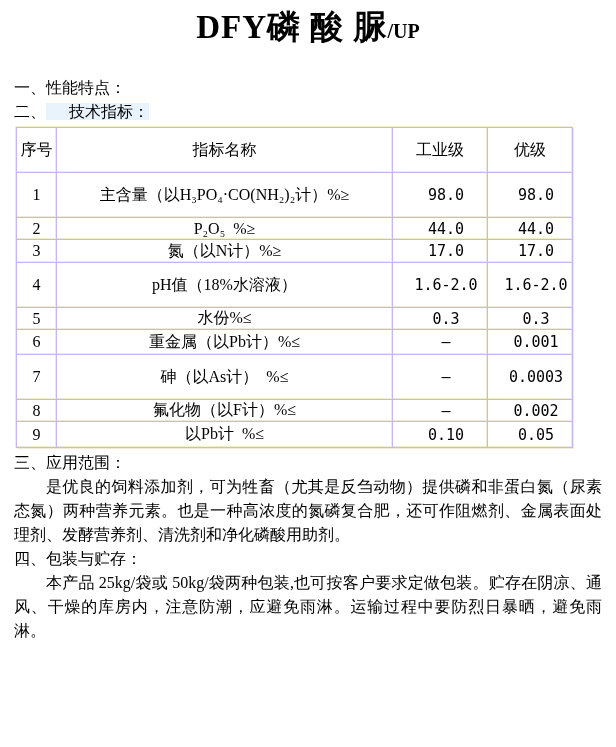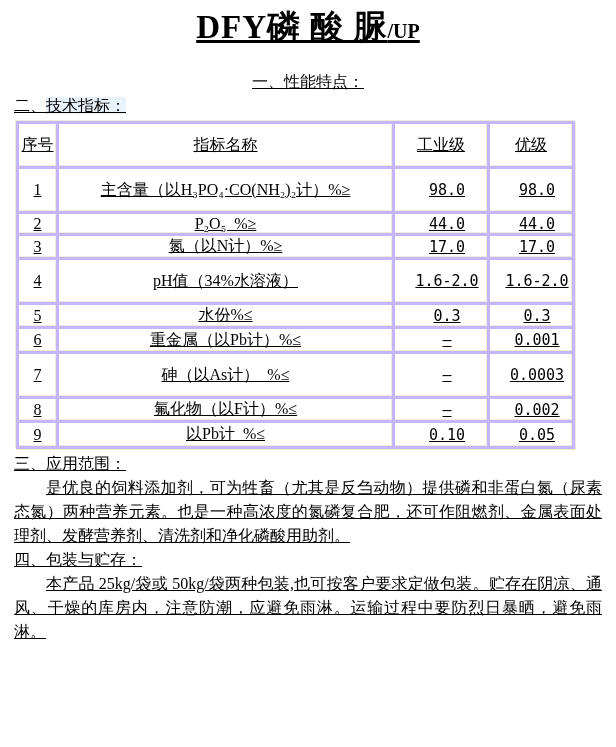--- a/index.html
+++ b/index.html
@@ -2,21 +2,21 @@
 <html><head>
 <meta charset="utf-8">
 <style>
   html, body { margin: 0; padding: 0; }
   body {
     width: 616px; height: 747px;
     background: #ffffff; color: #000000;
     font-family: "Liberation Serif", "DejaVu Serif", serif;
     overflow: hidden;
   }
-  .page { padding: 0 14px; box-sizing: border-box; width: 616px; height: 747px; text-decoration: underline; }
+  .page { padding: 0 14px; box-sizing: border-box; width: 616px; height: 747px; }
 
   
   .title {
     margin: 0; padding-top: 6px;
     text-align: center;
     font-size: 33px; line-height: 42px; font-weight: bold;
     letter-spacing: 1px;
     white-space: pre;
   }
   .title .suffix { font-size: 20px; font-weight: bold; letter-spacing: 0; }
@@ -27,41 +27,41 @@
     font-family: "DejaVu Sans Mono", "Liberation Mono", monospace;
     font-size: 14px; line-height: 18px; font-weight: bold;
     white-space: pre-wrap;
   }
 
   
   .sec-heading {
     font-size: 16px; line-height: 24px;
     white-space: pre-wrap;
   }
-  .sec-heading.mt { margin-top: 18px; text-align: center; }
+  .sec-heading.mt { margin-top: 24px; }
   .sec-body {
     font-size: 16px; line-height: 24px;
     text-indent: 2em;
     white-space: pre-wrap;
     text-align: justify;
   }
-  .hl { background: #e9f3fc; }
+  .hl { background: #e9f3fc; padding-left: 23px; }
 
   
   table.spec {
     border-collapse: collapse;
     table-layout: fixed;
     width: 556px;
     margin: 3px 0 3px 2px;
     background: #ffffff;
     box-shadow: -1px -1px 0 #efeada, 1px 1px 0 #efeada;
     border: 1px solid #72726a;
   }
   table.spec td, table.spec th {
-    border: 3px solid #c4b5fd;
+    border: 1px solid #c4b5fd;
     box-shadow: inset -1px -1px 0 #efeada;
     text-align: center; vertical-align: middle;
     font-size: 16px; font-weight: normal;
     padding: 0 2px;
     white-space: pre-wrap;
     overflow: hidden;
   }
   table.spec td.num {
     font-family: "DejaVu Sans Mono", "Liberation Mono", monospace;
     font-size: 15px;
@@ -111,21 +111,21 @@
       <td class="num">44.0</td>
     </tr>
     <tr style="height:23px">
       <td>3</td>
       <td>氮（以N计）%≥</td>
       <td class="num">17.0</td>
       <td class="num">17.0</td>
     </tr>
     <tr style="height:45px">
       <td>4</td>
-      <td>pH值（34%水溶液）</td>
+      <td>pH值（18%水溶液）</td>
       <td class="num">1.6-2.0</td>
       <td class="num">1.6-2.0</td>
     </tr>
     <tr style="height:22px">
       <td>5</td>
       <td>水份%≤</td>
       <td class="num">0.3</td>
       <td class="num">0.3</td>
     </tr>
     <tr style="height:25px">

